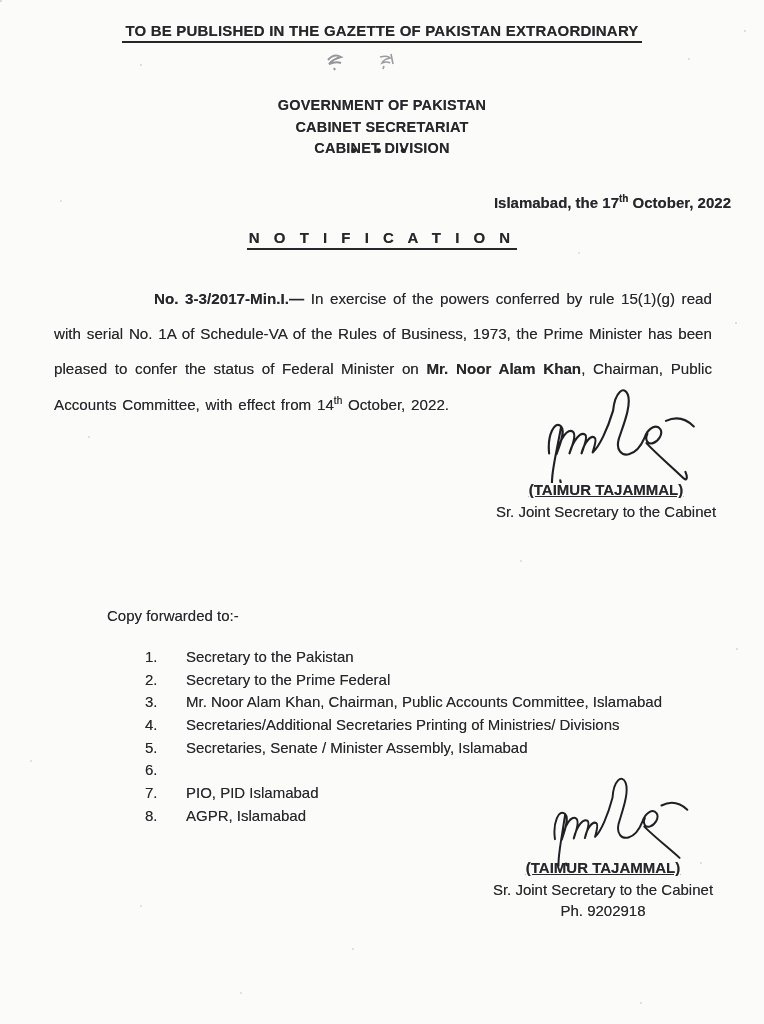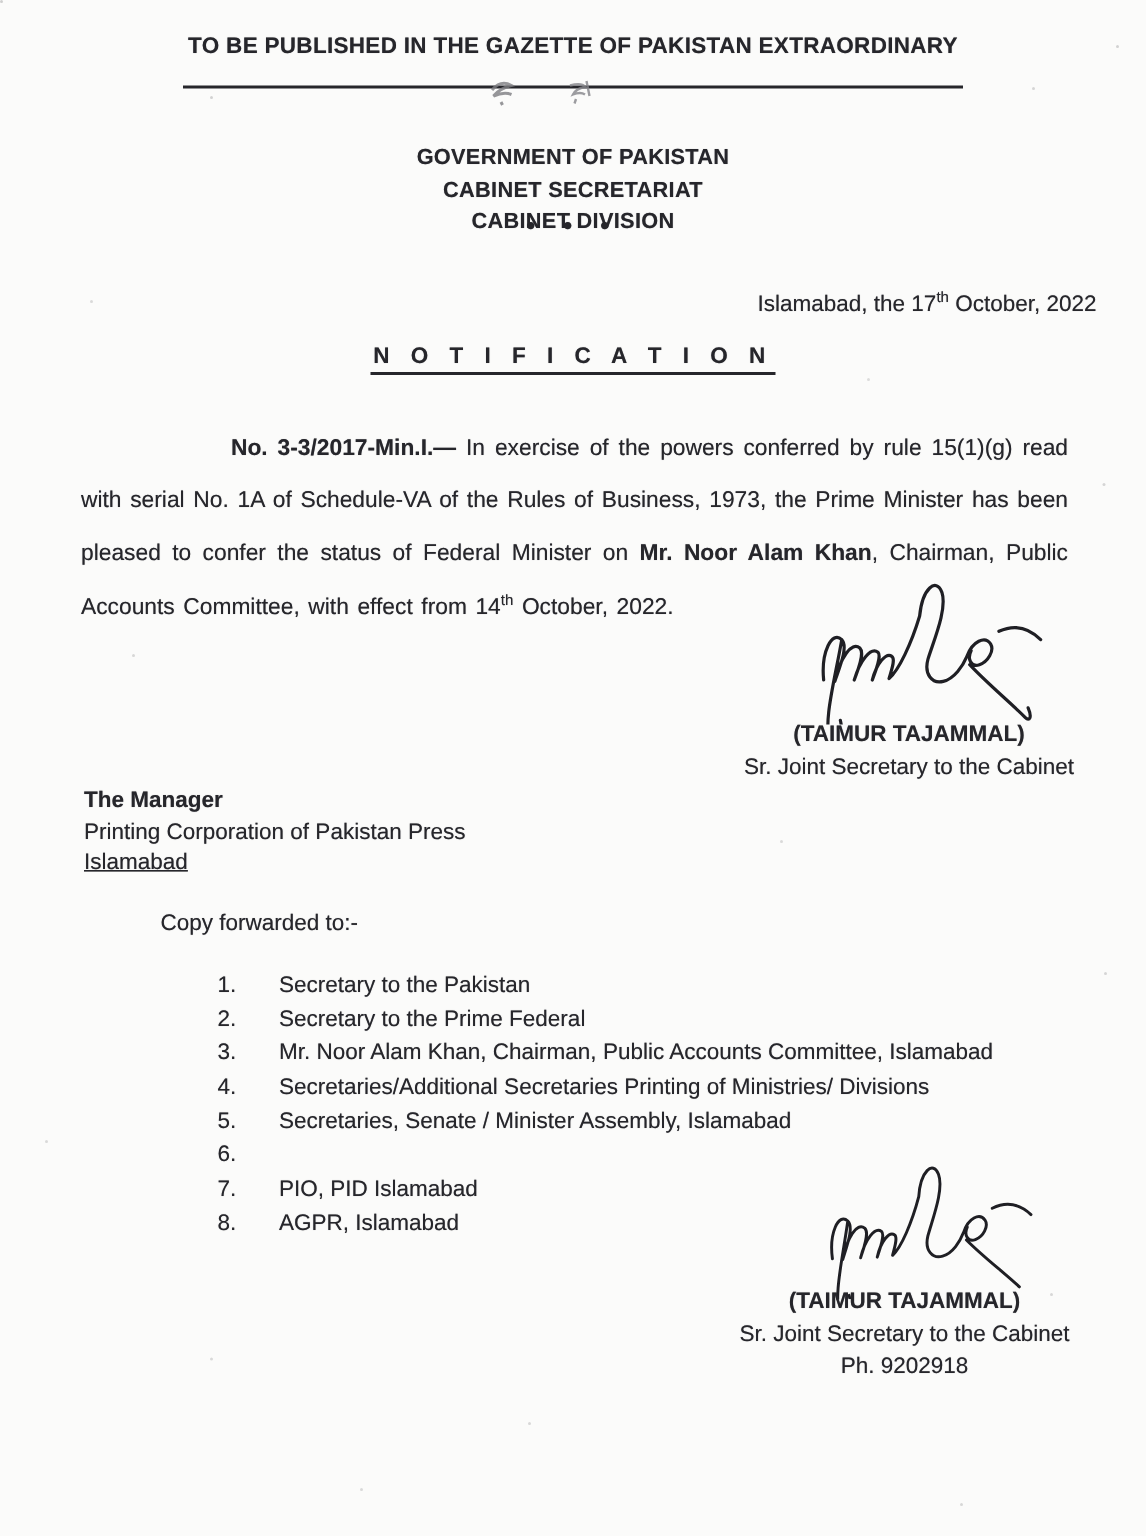--- a/index.html
+++ b/index.html
@@ -18,38 +18,38 @@
     text-shadow:0 0 .5px rgba(38,38,43,.55);
   }
   .b{font-weight:700;}
   sup{font-size:10px;line-height:0;vertical-align:6px;}
 
   .gazette-header{
     position:absolute;top:22px;left:0;right:0;
     text-align:center;font-weight:700;font-size:15px;letter-spacing:.2px;
   }
   .gazette-header .u{
-    display:inline-block;border-bottom:2.5px solid var(--ink);padding:0 3px 18px;
+    display:inline-block;border-bottom:2.5px solid var(--ink);padding:0 3px 2px;
   }
 
   .smudge{position:absolute;top:48px;left:314px;opacity:.8;filter:blur(.4px);}
 
   .org-block{
     position:absolute;top:79px;left:0;right:0;
     text-align:center;font-weight:700;font-size:14.5px;line-height:21.5px;letter-spacing:.2px;margin-top:16px;
   }
 
   .dots{
     position:absolute;top:141px;left:0;right:0;
     text-align:center;font-weight:700;font-size:17px;letter-spacing:7px;
   }
 
   .dateline{
     position:absolute;top:194px;right:33px;
-    font-size:15px;text-align:center;
+    font-size:15px;text-align:center;font-weight:bold;
   }
 
   .notification-heading{
     position:absolute;top:229px;left:0;right:0;text-align:center;
     font-weight:700;font-size:15px;
   }
   .notification-heading .u{
     display:inline-block;border-bottom:2px solid var(--ink);
     padding:0 2px 2px;letter-spacing:5px;
   }
@@ -59,21 +59,21 @@
     font-size:15.2px;line-height:35.2px;text-align:justify;text-indent:100px;
     word-spacing:1.5px;margin:0;
   }
 
   .sig-svg{position:absolute;}
   .sig1-svg{top:381px;left:524px;width:206px;height:102px;}
   .sig2-svg{top:770px;left:528px;width:196px;height:94px;transform:rotate(-2deg);}
   .sig-svg path{stroke:#1f1f24;stroke-width:2.3;fill:none;stroke-linecap:round;stroke-linejoin:round;}
 
   .sig-block{position:absolute;text-align:center;font-size:15px;line-height:21.5px;}
-  .sig-block .name{font-weight:700;}
+  .sig-block .name{font-weight:700;text-decoration:underline;}
   .sig1-block{top:479px;left:478px;width:256px;}
   .sig2-block{top:857px;left:472px;width:262px;}
 
   .addressee{
     position:absolute;top:524px;left:56px;
     font-size:15px;line-height:20.5px;
   }
   .addressee .line1{font-weight:700;}
   .addressee .line3{text-decoration:underline;}
 
@@ -137,25 +137,20 @@
              M119,61 C123,50 132,46 136,52 C139,57 134,65 128,67 C122,69 119,63 122,57
              M142,43 C153,38 163,40 172,49
              M121,67 C133,80 150,94 161,105 C164,108 166,105 163,98"></path>
   </svg>
 
   <div class="sig-block sig1-block">
     <div class="name">(TAIMUR TAJAMMAL)</div>
     <div>Sr. Joint Secretary to the Cabinet</div>
   </div>
 
-  <div class="addressee">
-    <div class="line1">The Manager</div>
-    <div>Printing Corporation of Pakistan Press</div>
-    <div class="line3">Islamabad</div>
-  </div>
 
   <div class="copy-label">Copy forwarded to:-</div>
 
   <div class="copy-list">
     <div class="copy-row">
       <span class="copy-num">1.</span>
       <span>Secretary to the Pakistan</span>
     </div>
     <div class="copy-row">
       <span class="copy-num">2.</span>

